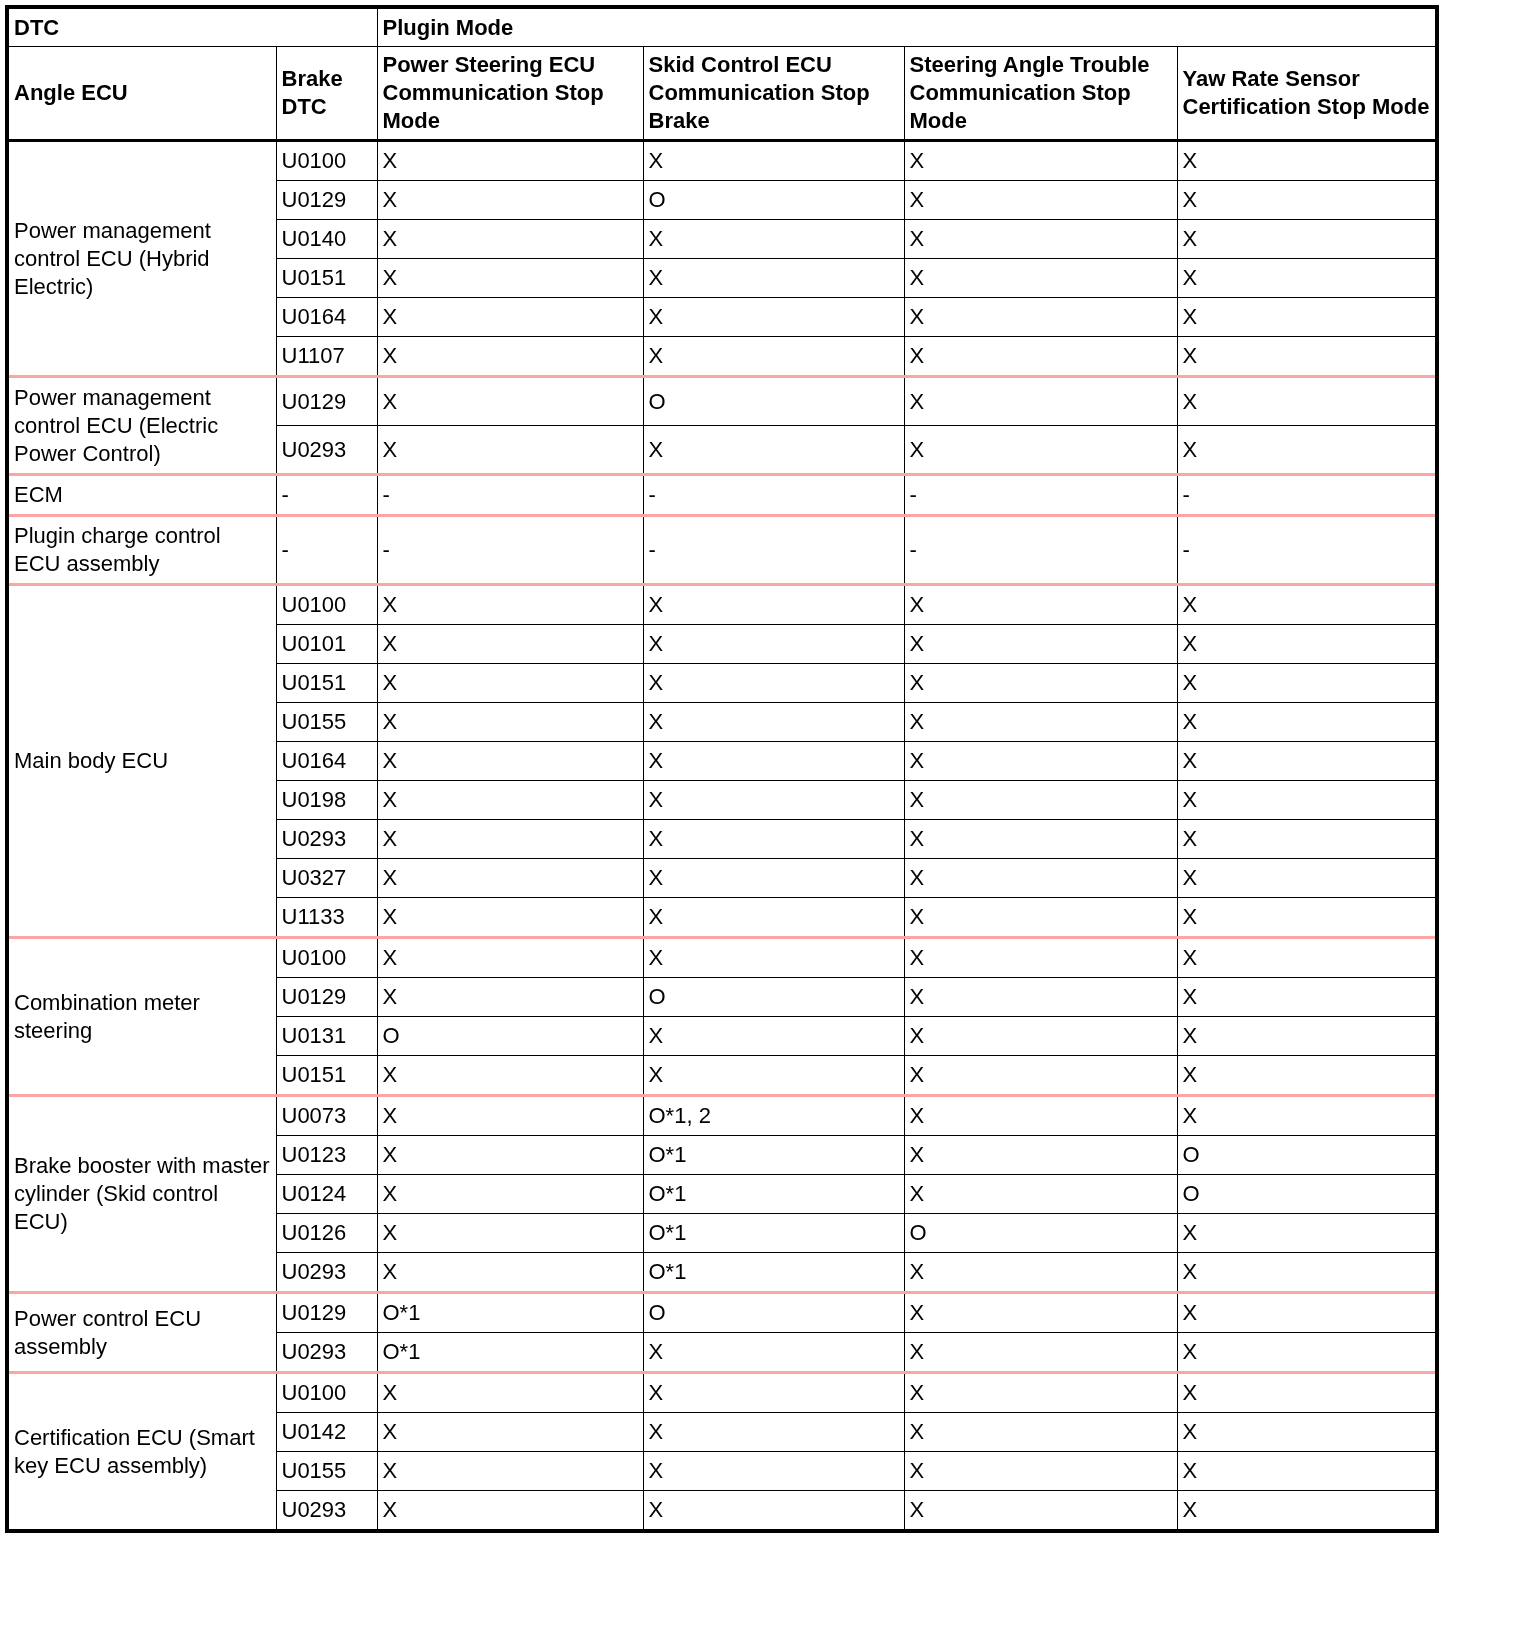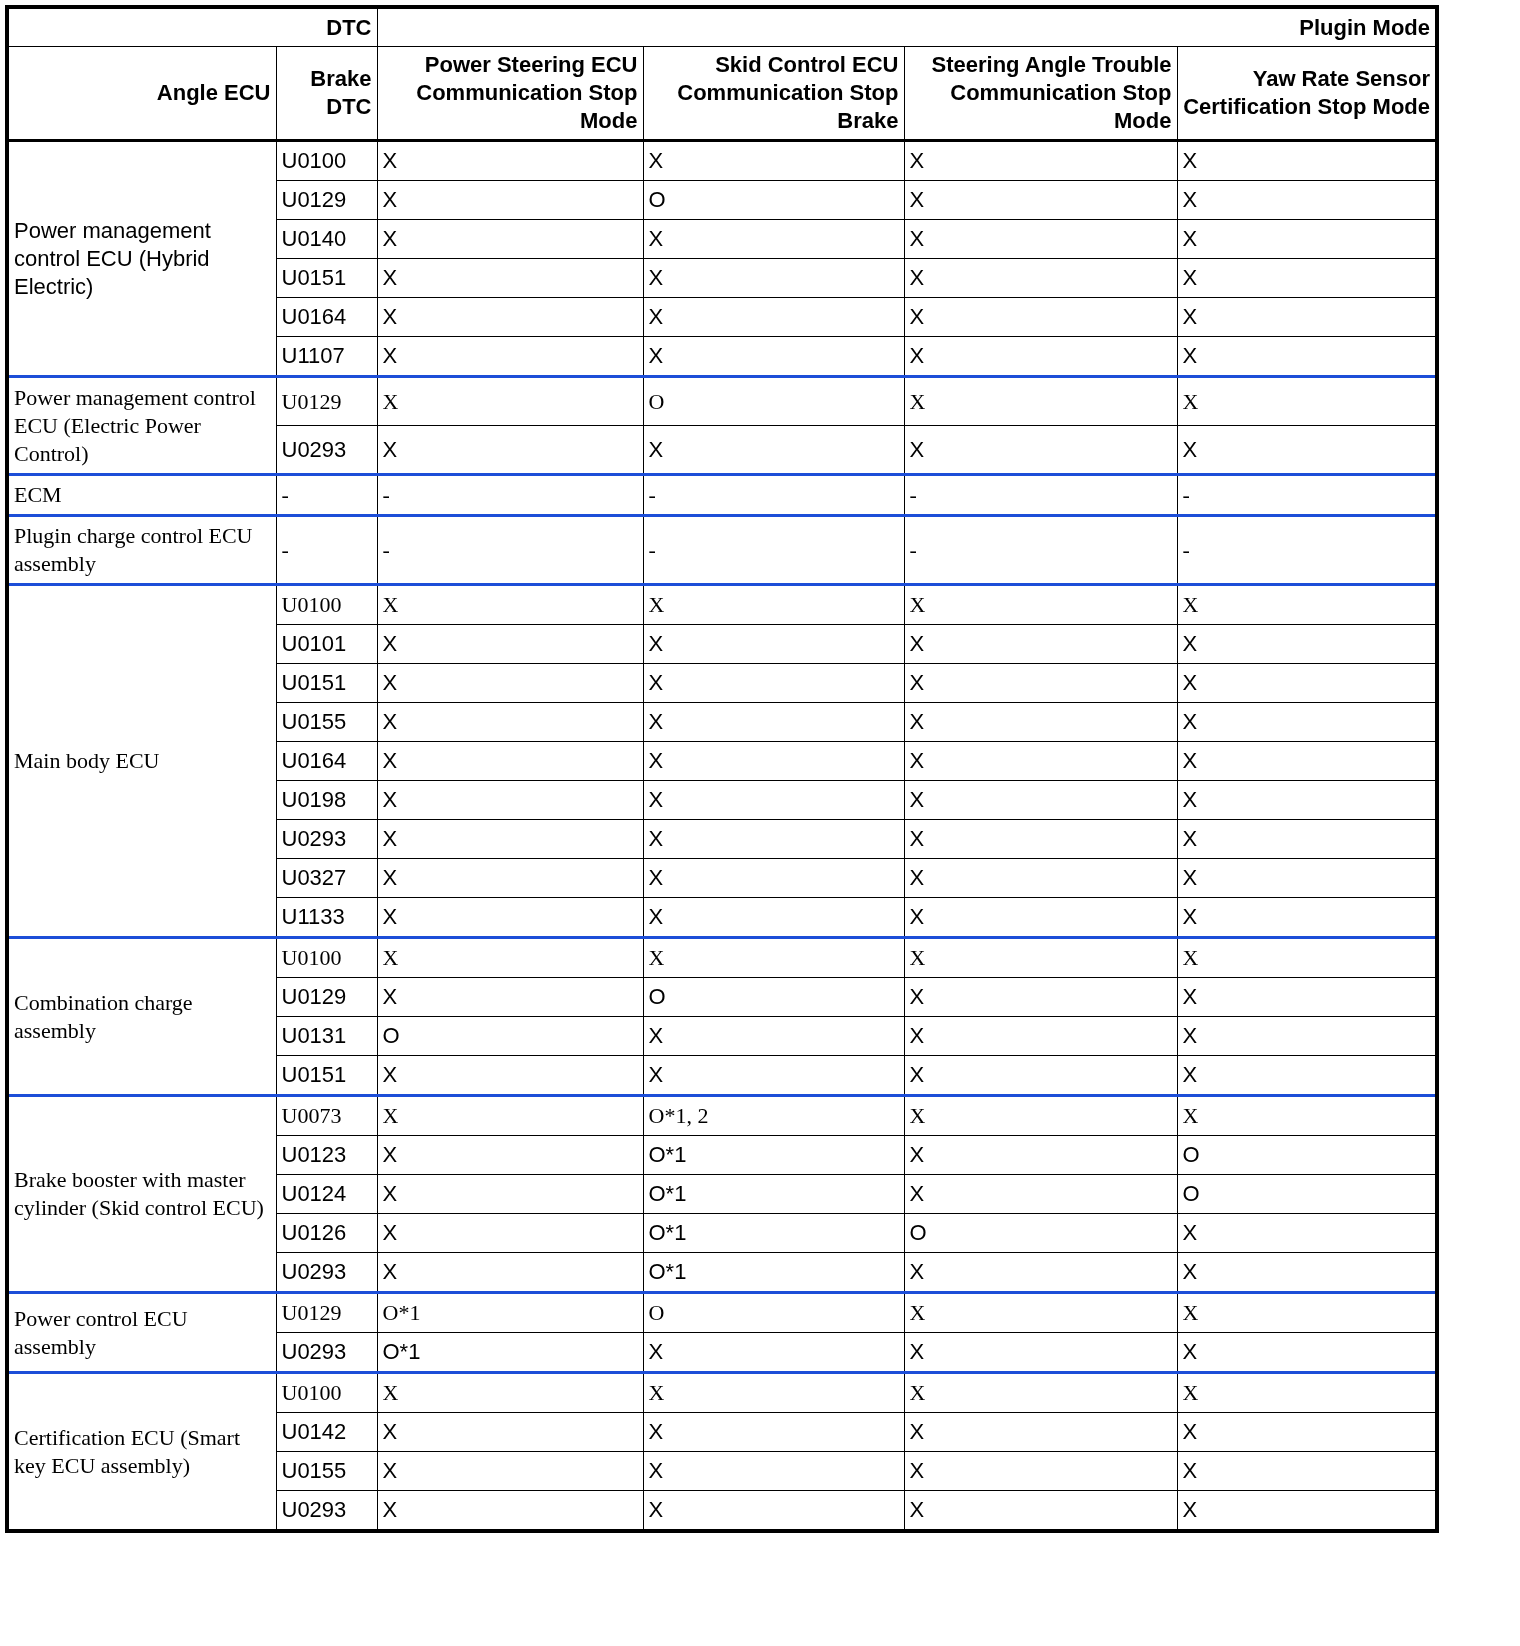--- a/index.html
+++ b/index.html
@@ -22,30 +22,30 @@
     #dtc-table th, #dtc-table td {
       border: 1.5px solid #000;
       padding: 0 5px;
       font-size: 22px;
       line-height: 28px;
       vertical-align: middle;
       overflow: hidden;
     }
     #dtc-table th {
       font-weight: bold;
-      text-align: right;
+      text-align: left;
       font-size: 22px;
       line-height: 28px;
     }
     #dtc-table tr.hdr1 th { height: 37px; }
     #dtc-table tr.hdr2 th { height: 92px; }
     #dtc-table tr.hdr2 { border-bottom: 3px solid #000; }
     #dtc-table td { text-align: left; height: 38px; }
     #dtc-table td.ecu { vertical-align: middle; }
-    #dtc-table tr.group-start td { border-top: 3px solid #1d4ed8; font-family: Liberation Serif, serif; }
+    #dtc-table tr.group-start td { border-top: 3px solid #fca5a5; }
     #dtc-table tr.tall td { height: 47px; }
     #dtc-table tr.plugin td { height: 66px; }
   </style>
 </head>
 <body>
 
 <table id="dtc-table">
   <colgroup>
     <col class="c-ecu">
       <col class="c-dtc">
@@ -201,21 +201,21 @@
         <td>X</td>
       </tr>
       <tr>
         <td>U1133</td>
         <td>X</td>
         <td>X</td>
         <td>X</td>
         <td>X</td>
       </tr>
       <tr class="group-start">
-        <td class="ecu" rowspan="4">Combination charge assembly</td>
+        <td class="ecu" rowspan="4">Combination meter steering</td>
         <td>U0100</td>
         <td>X</td>
         <td>X</td>
         <td>X</td>
         <td>X</td>
       </tr>
       <tr>
         <td>U0129</td>
         <td>X</td>
         <td>O</td>

